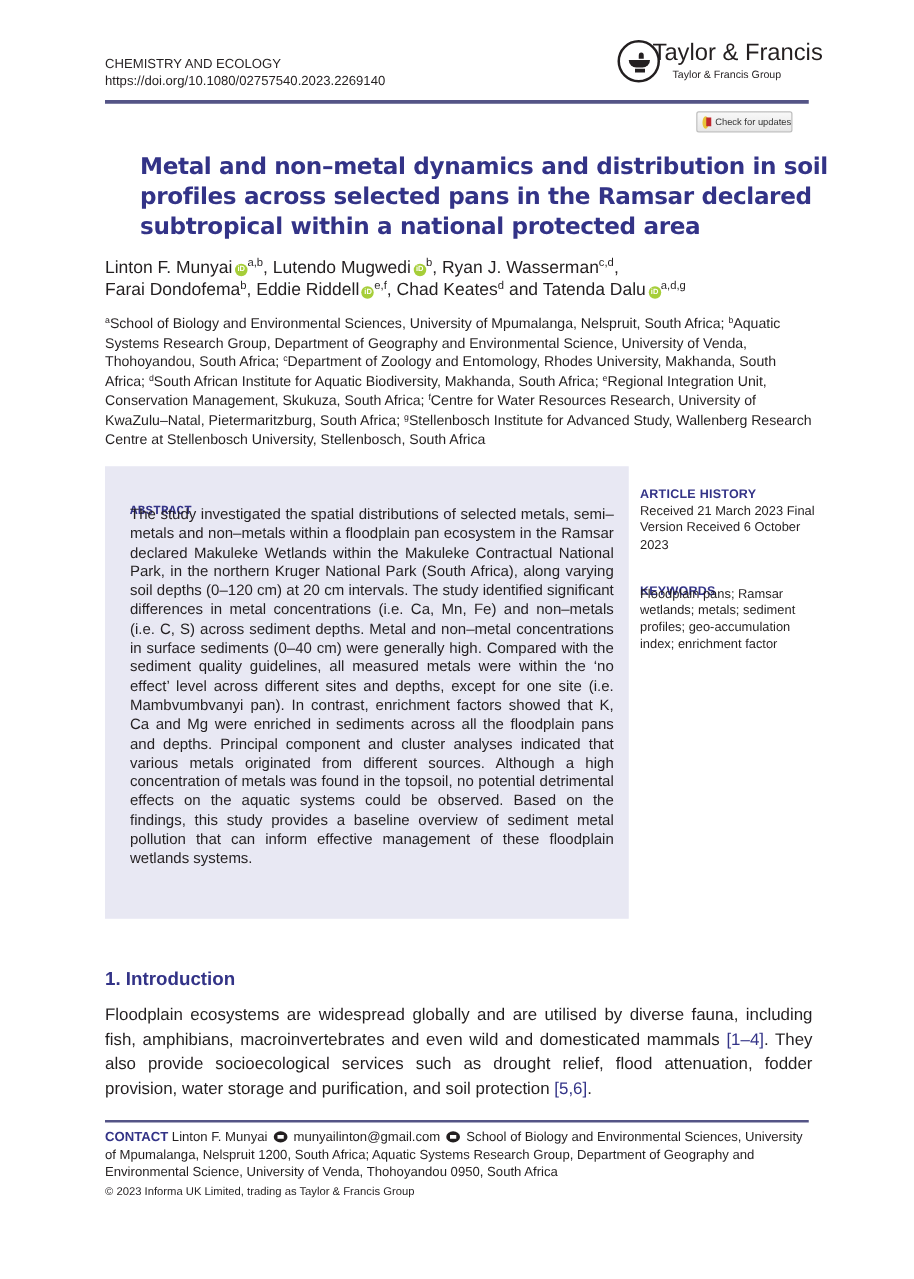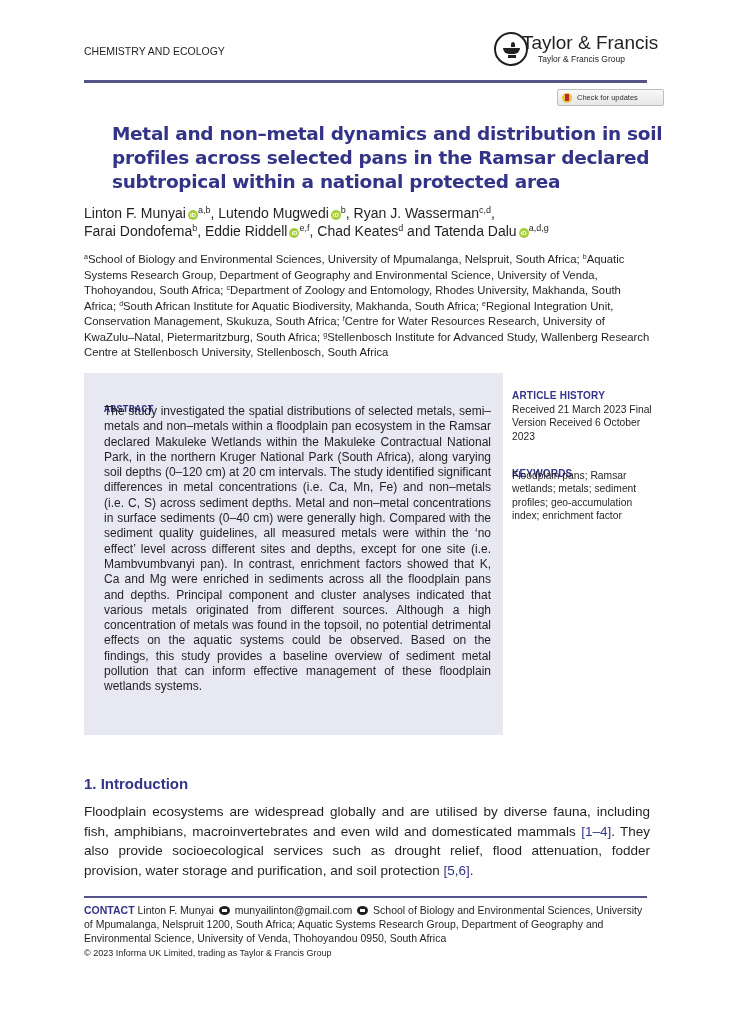--- a/index.html
+++ b/index.html
@@ -13,21 +13,21 @@
   .tf-logo { left: 494px; top: 30px; width: 170px; height: 44px; }
   .tf-circle { position: absolute; left: 0; top: 2px; width: 34px; height: 34px; border: 2px solid #231f20; border-radius: 50%; box-sizing: border-box; }
   .tf-lamp { position: absolute; left: 7px; top: 14px; width: 17px; height: 6px; background: #231f20; border-radius: 0 0 8px 8px; }
   .tf-lamp-base { position: absolute; left: 12px; top: 21px; width: 8px; height: 3px; background: #231f20; }
   .tf-flame { position: absolute; left: 15px; top: 8px; width: 4px; height: 5px; background: #231f20; border-radius: 50% 50% 0 0; }
   .tf-name { position: absolute; left: 28px; top: 2px; font-size: 19px; line-height: 22px; white-space: nowrap; color: #231f20; }
   .tf-group { position: absolute; left: 44px; top: 24px; font-size: 8.5px; line-height: 10px; white-space: nowrap; color: #231f20; }
 
   .header-rule { left: 84px; top: 80px; width: 563px; height: 3px; background: #545486; }
 
-  .check-updates { left: 557px; top: 89px; width: 107px; height: 17px; border: 1px solid #bdbdbd; border-radius: 2px;
+  .check-updates { left: 557px; top: 89px; width: 77px; height: 17px; border: 1px solid #bdbdbd; border-radius: 2px;
                    background: linear-gradient(#f8f8f8, #e6e6e6); box-sizing: border-box; display: flex; align-items: center; cursor: pointer; text-align: right; }
   .cu-icon { width: 10px; height: 10px; border-radius: 50%; background: #e8c43a; margin-left: 4px; position: relative; }
   .cu-icon::after { content: ""; position: absolute; left: 3px; top: 1px; width: 4px; height: 7px; background: #c0272d; }
   .cu-label { font-size: 7.5px; margin-left: 5px; color: #333; white-space: nowrap; }
 
   .title { left: 84px; top: 122px; width: 580px; font-family: "DejaVu Sans", sans-serif; font-weight: bold;
            font-size: 18.5px; line-height: 24px; color: #333387; letter-spacing: -0.3px; margin-left: 28px; }
 
   .authors { left: 84px; top: 204px; width: 580px; font-size: 14px; line-height: 18px; color: #231f20; }
   .authors sup { font-size: 9px; vertical-align: 5px; line-height: 0; }
@@ -57,20 +57,21 @@
   .contact-label { font-weight: bold; color: #333387; }
   .mini-icon { display: inline-block; width: 11px; height: 9px; border-radius: 50%; background: #231f20; vertical-align: -1px; margin: 0 2px; position: relative; }
   .mini-icon::after { content: ""; position: absolute; left: 3px; top: 3px; width: 5px; height: 3px; background: #fff; }
   .copyright { left: 84px; top: 948px; font-size: 9px; color: #231f20; white-space: nowrap; text-align: center; }
 </style>
 </head>
 <body>
 
 <div class="abs journal">
   <div>CHEMISTRY AND ECOLOGY</div>
+  <div>https://doi.org/10.1080/02757540.2023.2269140</div>
 </div>
 
 <div class="abs tf-logo">
   <div class="tf-circle">
     <div class="tf-flame"></div>
     <div class="tf-lamp"></div>
     <div class="tf-lamp-base"></div>
   </div>
   <div class="tf-name">Taylor &amp; Francis</div>
   <div class="tf-group">Taylor &amp; Francis Group</div>

